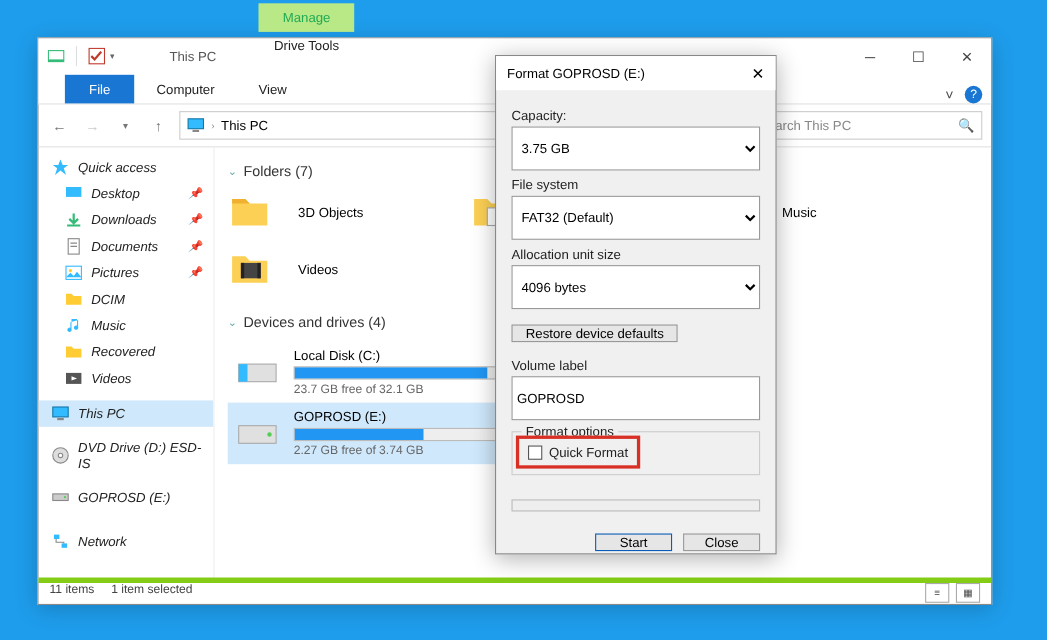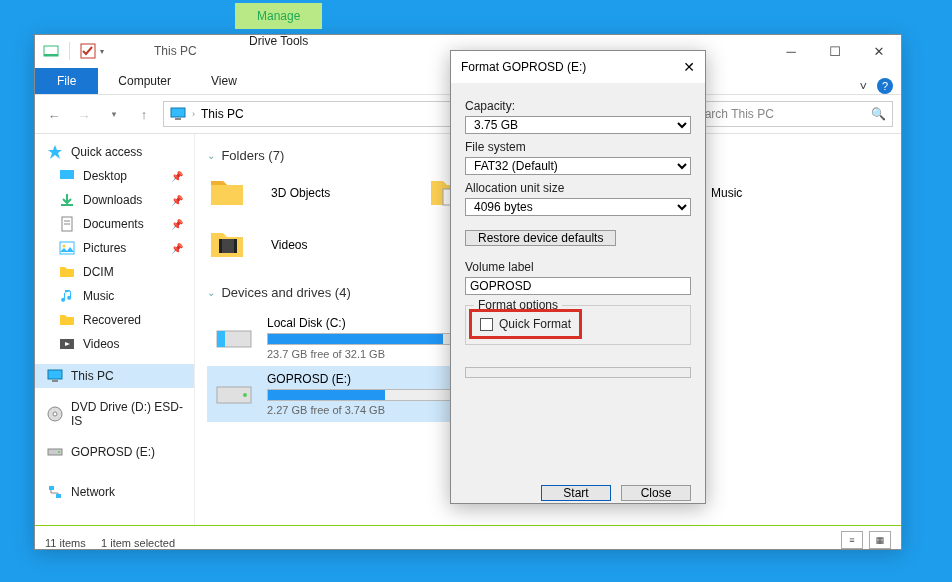--- a/index.html
+++ b/index.html
@@ -6,59 +6,59 @@
   body { margin:0; background:#1e9dec; width:952px; height:582px; overflow:hidden; position:relative; }
   .window { position:absolute; left:34px; top:34px; width:868px; height:516px; background:#fff; border:1px solid #8a8a8a; box-shadow:0 4px 20px rgba(0,0,0,.2); display:flex; flex-direction:column; }
   .titlebar { height:32px; display:flex; align-items:center; background:#fff; }
   .title-ico { display:flex; align-items:center; padding:0 8px; gap:6px; }
   .title-ico svg { display:block; }
   .pipe { width:1px; height:18px; background:#ddd; margin:0 4px; }
   .qat { display:flex; align-items:center; gap:4px; }
   .title-text { flex:1; text-align:left; padding-left:42px; font-size:12px; color:#555; }
   .caption-buttons { display:flex; }
   .caption-buttons div { width:44px; height:32px; display:flex; align-items:center; justify-content:center; font-size:13px; color:#444; }
-  .ribbon-tabs { height:28px; display:flex; align-items:flex-end; background:#fff; border-bottom:1px solid #e1e1e1; position:relative; }
+  .ribbon-tabs { height:28px; display:flex; align-items:flex-end; background:#fff; border-bottom:1px solid #e1e1e1; position:relative;padding-left:24px; }
   .tab { padding:6px 20px; font-size:12px; color:#222; }
   .tab.file { background:#1976d2; color:#fff; padding:6px 22px; }
   .manage-group { position:absolute; left:200px; top:-32px; }
   .manage-hdr { background:#b8e986; padding:6px 22px; font-size:12px; color:#2a5; text-align:center; }
   .manage-tab { padding:5px 12px; font-size:12px; color:#222; text-align:center; }
   .ribbon-right { position:absolute; right:8px; display:flex; align-items:center; gap:10px; font-size:12px; color:#444; }
   .help-ico { width:16px; height:16px; border-radius:50%; background:#1976d2; color:#fff; display:flex; align-items:center; justify-content:center; font-size:11px; }
   .addrbar { display:flex; align-items:center; gap:8px; padding:6px 8px; border-bottom:1px solid #e1e1e1; }
   .nav-btn { width:22px; height:22px; display:flex; align-items:center; justify-content:center; color:#777; font-size:13px; }
   .addr-box { flex:1; border:1px solid #ccc; height:26px; display:flex; align-items:center; padding:0 6px; gap:6px; font-size:12px; }
   .search-box { width:210px; border:1px solid #ccc; height:26px; display:flex; align-items:center; padding:0 6px; font-size:12px; color:#888; justify-content:space-between; }
   .body { flex:1; display:flex; min-height:0; }
-  .sidebar { width:160px; border-right:1px solid #eee; padding:6px 0; overflow:hidden; }
+  .sidebar { width:160px; border-right:1px solid #eee; padding:6px 0; overflow:hidden;font-style:italic; }
   .side-item { display:flex; align-items:center; gap:8px; padding:4px 10px 4px 24px; font-size:12px; color:#222; position:relative; }
   .side-item.sel { background:#cfe8fb; }
   .side-item.hdr { font-weight:400; padding-left:12px; }
   .pin { position:absolute; right:10px; color:#888; font-size:10px; }
   .ico { width:16px; height:16px; flex-shrink:0; }
   .content { flex:1; overflow:auto; padding:8px 12px; }
   .section-hdr { font-size:13px; color:#333; margin:6px 0 10px 0; display:flex; align-items:center; gap:6px; }
   .chev { color:#6aa; font-size:10px; }
   .folder-grid { display:flex; flex-wrap:wrap; gap:12px 20px; }
   .folder-item { display:flex; align-items:center; gap:24px; width:200px; font-size:12px; }
   .drive-item { display:flex; align-items:center; gap:12px; padding:6px; width:360px; }
   .drive-item.sel { background:#cfe8fb; }
   .drive-info { flex:1; font-size:12px; }
   .drive-bar { height:12px; background:#eee; border:1px solid #bbb; margin:3px 0; }
   .drive-fill { height:100%; background:#2196f3; }
   .drive-sub { color:#666; font-size:11px; }
-  .statusbar { height:24px; border-top:1px solid #84cc16; display:flex; align-items:flex-end; padding:0 10px; font-size:11px; color:#444; justify-content:space-between;gap:34px; }
+  .statusbar { height:24px; border-top:5px solid #84cc16; display:flex; align-items:flex-start; padding:0 10px; font-size:11px; color:#444; justify-content:space-between;gap:34px; }
   .statusbar .right { display:flex; gap:6px; }
   .view-btn { width:22px; height:18px; border:1px solid #aaa; display:flex; align-items:center; justify-content:center; font-size:9px; }
 
   .dialog { position:absolute; left:450px; top:50px; width:256px; height:454px; background:#f0f0f0; border:1px solid #888; box-shadow:0 4px 20px rgba(0,0,0,.3); display:flex; flex-direction:column; }
   .dlg-title { background:#fff; height:32px; display:flex; align-items:center; justify-content:space-between; padding:0 10px; font-size:12px; }
   .dlg-body { flex:1; padding:10px 14px; font-size:12px; color:#222; }
   .dlg-body label { display:block; margin:6px 0 3px; font-size:12px; }
-  .dlg-body select, .dlg-body input[type=text] { width:100%; height:18px; border:1px solid #999; background:#fff; font-size:12px; padding:0 4px; }
+  .dlg-body select, .dlg-body input[type=text] { width:100%; height:40px; border:1px solid #999; background:#fff; font-size:12px; padding:0 4px; }
   .dlg-btn { height:16px; padding:0 12px; border:1px solid #999; background:#e6e6e6; font-size:12px; }
   .group-box { border:1px solid #ccc; padding:12px 10px 10px; margin-top:10px; position:relative; }
   .group-title-cut { position:absolute; top:-8px; left:8px; background:#f0f0f0; padding:0 4px; font-size:12px; }
   .highlight-box { border:3px solid #d93025; padding:5px 8px; display:inline-block; background:#f0f0f0; position:relative; z-index:5; }
   .chk { display:flex; align-items:center; gap:6px; font-size:12px; }
   .chk-box { width:13px; height:13px; border:1px solid #555; background:#fff; }
   .dlg-foot { padding:10px 14px 2px; display:flex; justify-content:flex-end; gap:10px; }
   .dlg-foot .dlg-btn { width:70px; }
   .dlg-foot .primary { border:1.5px solid #0a5db6; }
   .progress-thin { height:11px; border:1px solid #bbb; background:#eee; }

